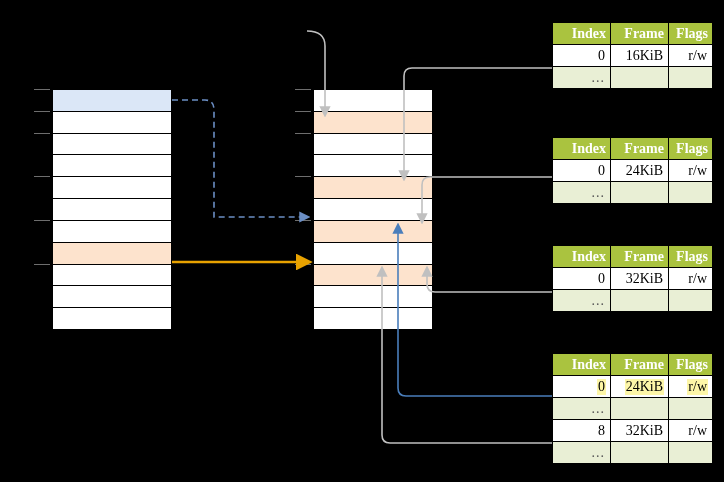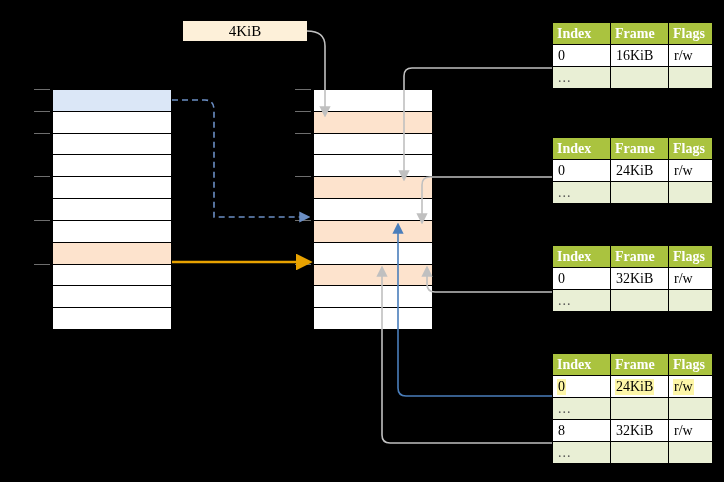--- a/index.html
+++ b/index.html
@@ -47,21 +47,21 @@
     table-layout:fixed;
     background:#fff;
     font-size:14px;
   }
   .ptable td,.ptable th{
     border:1px solid #000;
     padding:1px 4px;
     height:22px;
     box-sizing:border-box;
     font-weight:normal;
-    text-align:left;
+    text-align:right;
     vertical-align:middle;
     white-space:nowrap;
     overflow:hidden;
   }
   .ptable th{
     background:#aac33f;
     color:#ffffff;
     font-weight:bold;
     font-size:14px;
   }
@@ -71,21 +71,20 @@
   .cellwrap{display:inline-block;padding:0 1px;}
 
   
   #wires{position:absolute;left:0;top:0;width:724px;height:482px;pointer-events:none;}
 </style>
 </head>
 <body>
 
 <div id="stage">
 
-  <div class="label-box" id="page-size-label" style="left:183px;top:21px;width:124px;height:20px;">4KiB</div>
 
   <div class="mem-col" id="vcol" style="left:52px;top:89px;width:120px;height:240px;">
       <div class="mem-cell blue" style="top: 0px; height: 22.8182px; width: 120px;"></div>
       <div class="mem-cell" style="top: 21.8182px; height: 22.8182px; width: 120px;"></div>
       <div class="mem-cell" style="top: 43.6364px; height: 22.8182px; width: 120px;"></div>
       <div class="mem-cell" style="top: 65.4545px; height: 22.8182px; width: 120px;"></div>
       <div class="mem-cell" style="top: 87.2727px; height: 22.8182px; width: 120px;"></div>
       <div class="mem-cell" style="top: 109.091px; height: 22.8182px; width: 120px;"></div>
       <div class="mem-cell" style="top: 130.909px; height: 22.8182px; width: 120px;"></div>
       <div class="mem-cell peach" style="top: 152.727px; height: 22.8182px; width: 120px;"></div>

